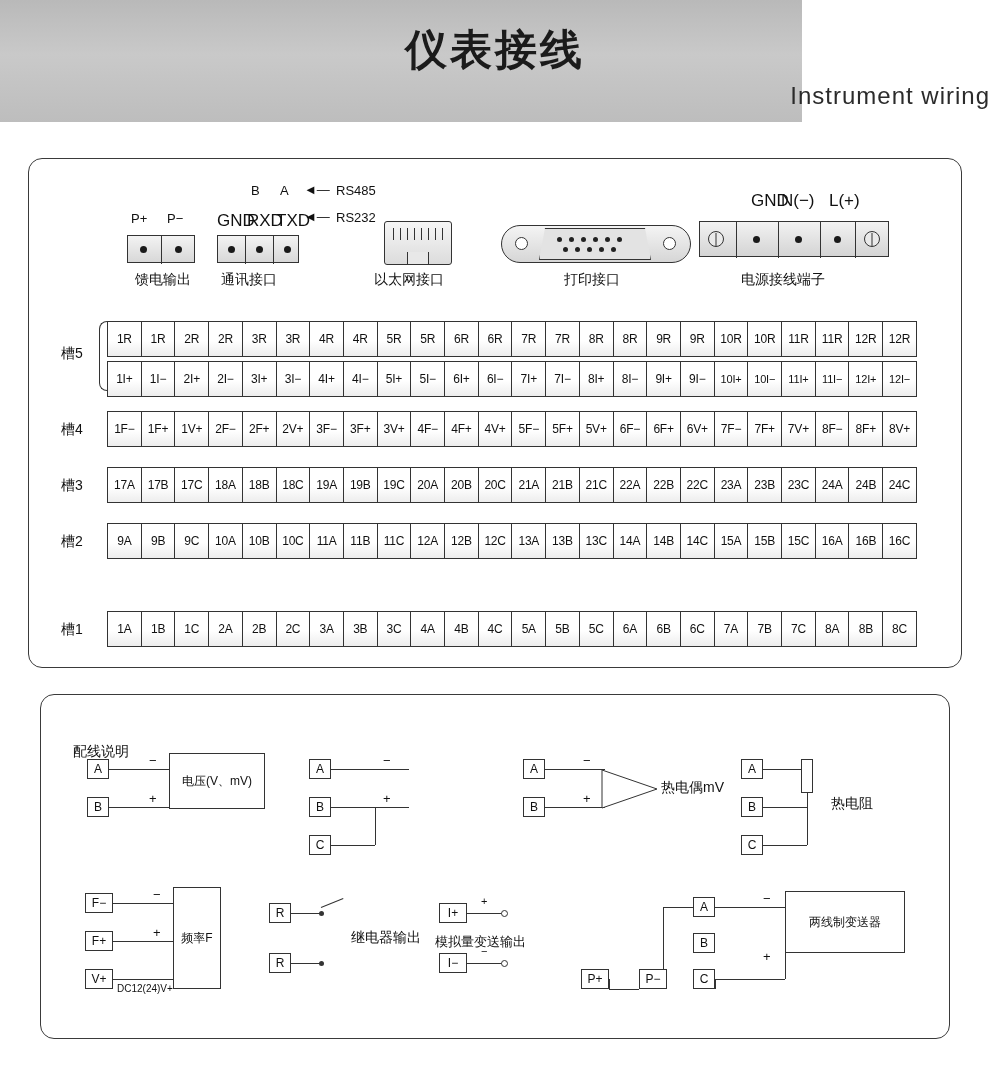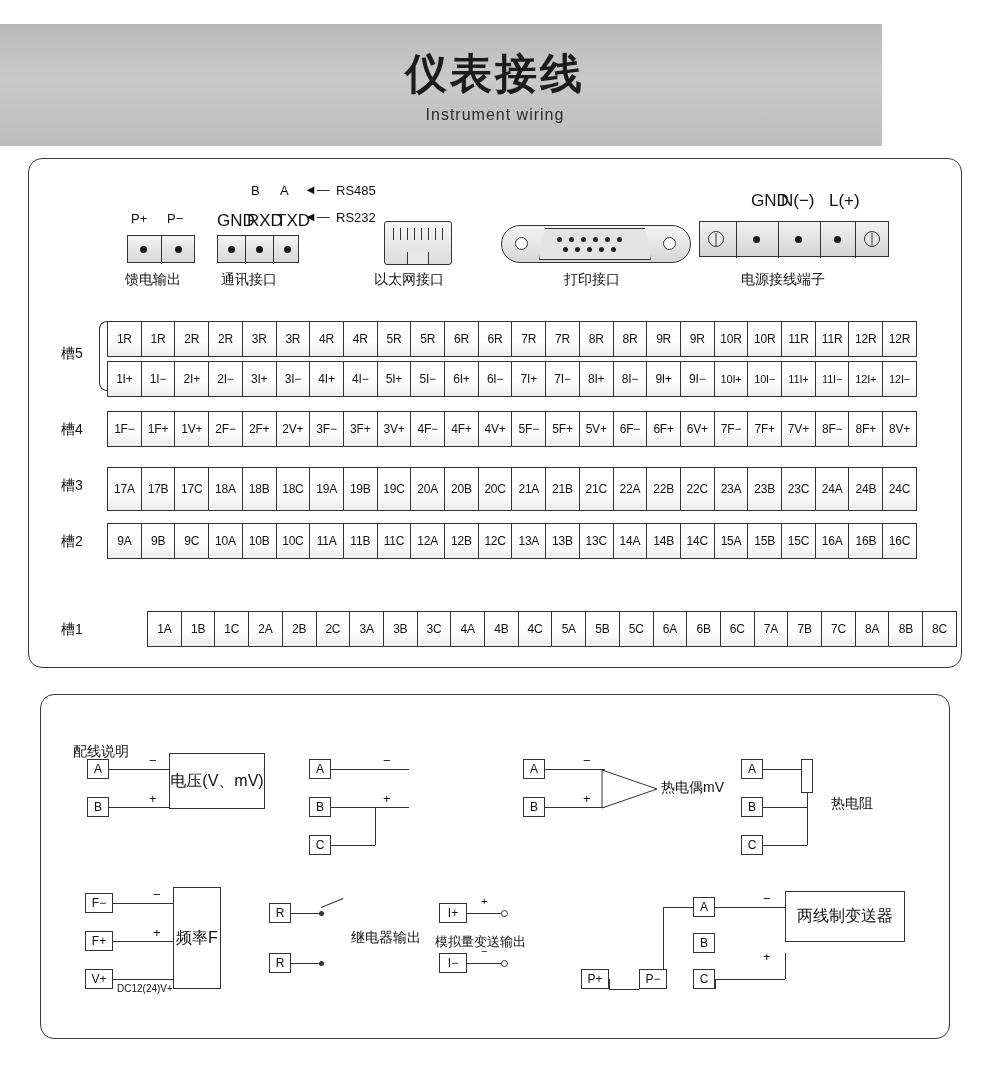--- a/index.html
+++ b/index.html
@@ -7,35 +7,34 @@
   body {
     width: 990px; height: 1067px;
     font-family: "Liberation Sans", sans-serif;
     background: #ffffff;
     color: #111;
     position: relative;
     overflow: hidden;
   }
   
   .banner {
-    width: 882px; height: 122px;
+    width: 802px; height: 122px;
     background: linear-gradient(to bottom, #b9b9b9 0%, #c9c9c9 45%, #bdbdbd 100%);
     position: relative;
-    margin-top: 24px;
   }
   .banner .title-cn {
     position: absolute; top: 22px; left:0; width: 990px;
     text-align: center;
     font-size: 42px; font-weight: bold; letter-spacing: 3px;
     color: #1b1b1b;
   }
   .banner .title-en {
     position: absolute; top: 82px; left:0; width:990px;
-    text-align:center;
-    font-size: 16px; color:#2b2b2b; letter-spacing:1px;
+    text-align:right;
+    font-size: 24px; color:#2b2b2b; letter-spacing:1px;
   }
 
   
   .panel {
     position: absolute;
     border: 1px solid #3a3a3a;
     border-radius: 14px;
     background:#fff;
   }
   #panel-top { left: 28px; top: 158px; width: 934px; height: 510px; }
@@ -131,21 +130,21 @@
   .brace {
     position:absolute; border:1px solid #333; border-right:none;
     border-radius:8px 0 0 8px;
     width:8px;
   }
 
   
   .box {
     position:absolute; border:1px solid #333; background:#fff;
     display:flex; align-items:center; justify-content:center;
-    font-size:16px;
+    font-size:12px;
   }
   .tbox {
     position:absolute; border:1px solid #333; background:#fff;
     width:22px; height:20px;
     display:flex; align-items:center; justify-content:center;
     font-size:12px;
   }
   .tbox.wide { width:28px; }
   .wire { position:absolute; background:#333; }
   .wire-h { height:1px; }
@@ -170,21 +169,21 @@
 
 <div class="panel" id="panel-top">
 
   <div class="lbl" style="left:102px; top:52px;">P+</div>
   <div class="lbl" style="left:138px; top:52px;">P−</div>
   <div class="conn-block" style="left:98px; top:76px; width:68px; height:28px;">
     <div class="vdiv" style="left:33px; top:0; height:28px;"></div>
     <div class="screw" style="left:12px; top:10px;"></div>
     <div class="screw" style="left:47px; top:10px;"></div>
   </div>
-  <div class="lbl-cn" style="left:96px; top:112px;">馈电输出</div>
+  <div class="lbl-cn" style="left:106px; top:112px;">馈电输出</div>
 
   <div class="lbl" style="left:222px; top:24px;">B</div>
   <div class="lbl" style="left:251px; top:24px;">A</div>
   <div class="lbl" style="left:275px; top:23px;">◄—</div>
   <div class="lbl" style="left:307px; top:24px;">RS485</div>
 
   <div class="lbl-sm" style="left:188px; top:52px;">GND</div>
   <div class="lbl-sm" style="left:218px; top:52px;">RXD</div>
   <div class="lbl-sm" style="left:247px; top:52px;">TXD</div>
   <div class="lbl" style="left:275px; top:50px;">◄—</div>
@@ -319,21 +318,21 @@
       <div class="cell">6V+</div>
       <div class="cell">7F−</div>
       <div class="cell">7F+</div>
       <div class="cell">7V+</div>
       <div class="cell">8F−</div>
       <div class="cell">8F+</div>
       <div class="cell">8V+</div>
     </div>
 
   <div class="slot-label" style="left:32px; top:318px;">槽3</div>
-  <div class="strip shade" id="slot3-row1" style="left:78px; top:308px; width:810px; height:44px;">
+  <div class="strip shade" id="slot3-row1" style="left:78px; top:308px; width:810px; height:36px;">
       <div class="cell">17A</div>
       <div class="cell">17B</div>
       <div class="cell">17C</div>
       <div class="cell">18A</div>
       <div class="cell">18B</div>
       <div class="cell">18C</div>
       <div class="cell">19A</div>
       <div class="cell">19B</div>
       <div class="cell">19C</div>
       <div class="cell">20A</div>
@@ -375,21 +374,21 @@
       <div class="cell">14C</div>
       <div class="cell">15A</div>
       <div class="cell">15B</div>
       <div class="cell">15C</div>
       <div class="cell">16A</div>
       <div class="cell">16B</div>
       <div class="cell">16C</div>
     </div>
 
   <div class="slot-label" style="left:32px; top:462px;">槽1</div>
-  <div class="strip shade" id="slot1-row1" style="left:78px; top:452px; width:810px; height:36px;margin-left:40px;">
+  <div class="strip shade" id="slot1-row1" style="left:78px; top:452px; width:810px; height:36px;">
       <div class="cell">1A</div>
       <div class="cell">1B</div>
       <div class="cell">1C</div>
       <div class="cell">2A</div>
       <div class="cell">2B</div>
       <div class="cell">2C</div>
       <div class="cell">3A</div>
       <div class="cell">3B</div>
       <div class="cell">3C</div>
       <div class="cell">4A</div>
@@ -492,15 +491,15 @@
 
   <div class="wire wire-h" style="left:622px; top:212px; width:30px;"></div>
   <div class="wire wire-v" style="left:622px; top:212px; height:62px;"></div>
   <div class="wire wire-h" style="left:568px; top:294px; width:30px;"></div>
   <div class="wire wire-v" style="left:568px; top:284px; height:10px;"></div>
   <div class="wire wire-h" style="left:674px; top:212px; width:70px;"></div>
   <div class="wire wire-h" style="left:674px; top:284px; width:70px;"></div>
   <div class="wire wire-v" style="left:674px; top:284px; height:10px;"></div>
   <div class="sign" style="left:722px; top:196px;">−</div>
   <div class="sign" style="left:722px; top:254px;">+</div>
-  <div class="box" style="left:744px; top:196px; width:120px; height:51px;">两线制变送器</div>
+  <div class="box" style="left:744px; top:196px; width:120px; height:62px;">两线制变送器</div>
   <div class="wire wire-v" style="left:744px; top:258px; height:26px;"></div>
 </div>
 
 </body></html>

